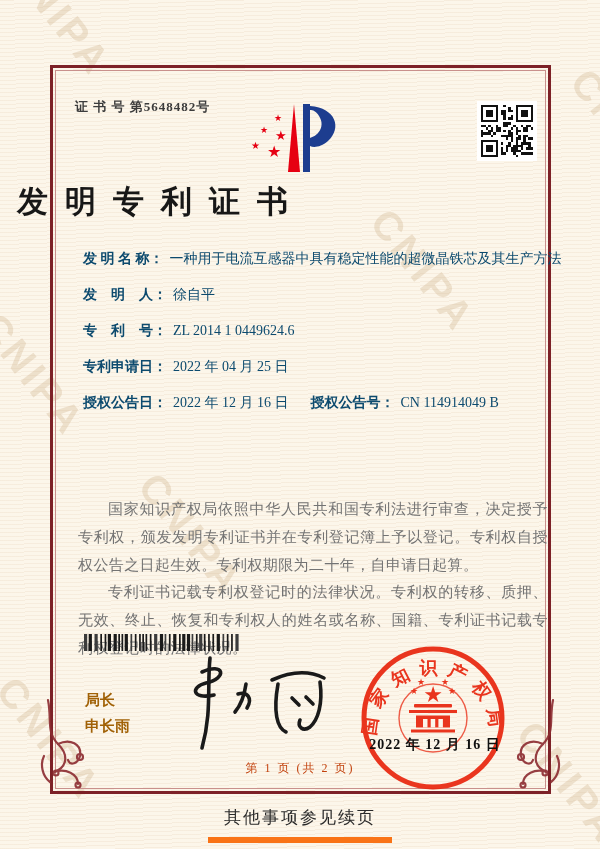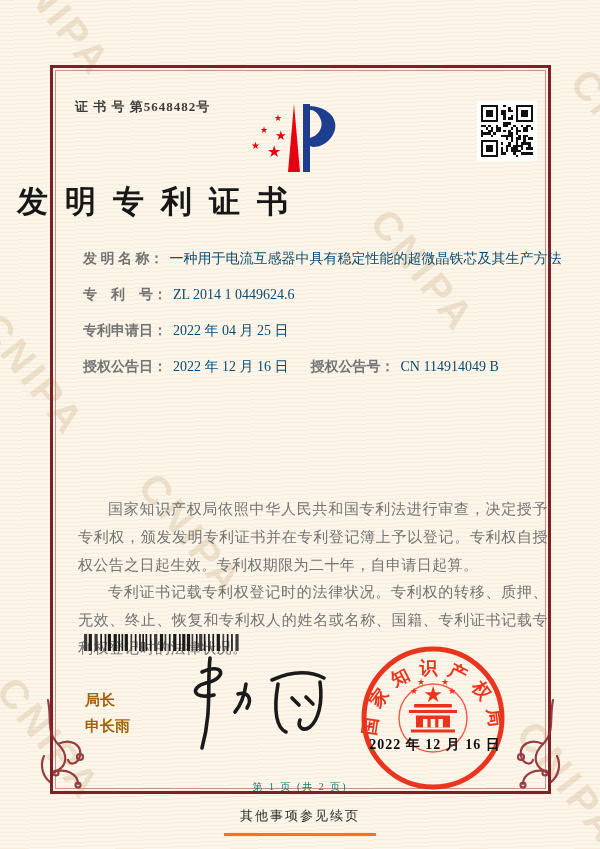--- a/index.html
+++ b/index.html
@@ -40,21 +40,21 @@
   .qr { position:absolute; left:477px; top:101px; width:60px; height:60px;
     background:#fff; padding:4px; z-index:2; }
   .qr svg { width:52px; height:52px; display:block; }
   .title {
     position:absolute; left:0; right:0; top:181px; z-index:2;
     text-align:left; font-size:31px; font-weight:700;
     letter-spacing:17px; padding-left:17px; color:#171717;
   }
   .fields { position:absolute; left:83px; top:251px; right:55px; z-index:2; }
   .frow { margin-bottom:21px; font-size:14px; line-height:15px; white-space:nowrap; }
-  .flabel { font-weight:700; color:#737373; }
+  .flabel { font-weight:700; color:#0c4a6e; }
   .fvalue { color:#0c4a6e; margin-left:6px; }
   .frow.double { display:flex;text-align:right; }
   .pair2 { margin-left:22px; }
   .paras { position:absolute; left:78px; right:52px; top:496px; z-index:2; }
   .paras p {
     font-size:15px; line-height:1.85; text-indent:2em;
     color:#737373; letter-spacing:0.4px; text-align:justify;
   }
   .barcode { position:absolute; left:84px; top:634px; width:158px; height:17px; z-index:2; }
   .officials {
@@ -63,30 +63,30 @@
     font-weight:700; font-size:15px; line-height:26px; color:#a16207;
   }
   .signature { position:absolute; left:172px; top:652px; width:165px; height:105px; z-index:3; }
   .seal { position:absolute; left:357px; top:642px; width:152px; height:152px; z-index:2; }
   .seal-date {
     position:absolute; left:360px; top:736px; width:150px; z-index:4;
     text-align:center; font-size:14px; font-weight:700;
     letter-spacing:1px; color:#101010; white-space:nowrap;
   }
   .page-num {
-    position:absolute; left:0; right:0; top:780px; z-index:2;
-    text-align:center; font-size:10px; color:#0f766e; letter-spacing:2px;
+    position:absolute; left:0; right:0; top:760px; z-index:2;
+    text-align:center; font-size:12px; color:#c2410c; letter-spacing:2px;
   }
   .flourish { position:absolute; width:92px; height:92px; z-index:3; }
   .flourish.fl-left  { left:36px;  top:698px; }
   .flourish.fl-right { left:473px; top:698px; transform:scaleX(-1); }
   .note-wrap { position:absolute; left:0; right:0; top:806px; z-index:2; text-align:center; }
   .note {
-    display:inline-block; font-size:13px; color:#2a2a2a; letter-spacing:2px;
-    border-bottom:3px solid #f97316; padding:0 16px 8px;
+    display:inline-block; font-size:17px; color:#2a2a2a; letter-spacing:2px;
+    border-bottom:6px solid #f97316; padding:0 16px 8px;
   }
 </style>
 </head>
 <body>
 
 <span class="wm" style="left:-12px; top:-8px;">CNIPA</span>
 <span class="wm" style="left:552px; top:108px;">CNIPA</span>
 <span class="wm" style="left:-38px; top:352px;">CNIPA</span>
 <span class="wm" style="left:352px; top:248px;">CNIPA</span>
 <span class="wm" style="left:120px; top:512px;">CNIPA</span>
@@ -239,20 +239,23 @@
     </svg>
 </div>
 
 <div class="title">发明专利证书</div>
 
 <div class="fields">
   <div class="frow">
     <span class="flabel">发 明 名 称：</span><span class="fvalue">一种用于电流互感器中具有稳定性能的超微晶铁芯及其生产方法</span>
   </div>
   <div class="frow">
+    <span class="flabel">发　明　人：</span><span class="fvalue">徐自平</span>
+  </div>
+  <div class="frow">
     <span class="flabel">专　利　号：</span><span class="fvalue">ZL 2014 1 0449624.6</span>
   </div>
   <div class="frow">
     <span class="flabel">专利申请日：</span><span class="fvalue">2022 年 04 月 25 日</span>
   </div>
   <div class="frow double">
     <div>
       <span class="flabel">授权公告日：</span><span class="fvalue">2022 年 12 月 16 日</span>
     </div>
     <div class="pair2">

